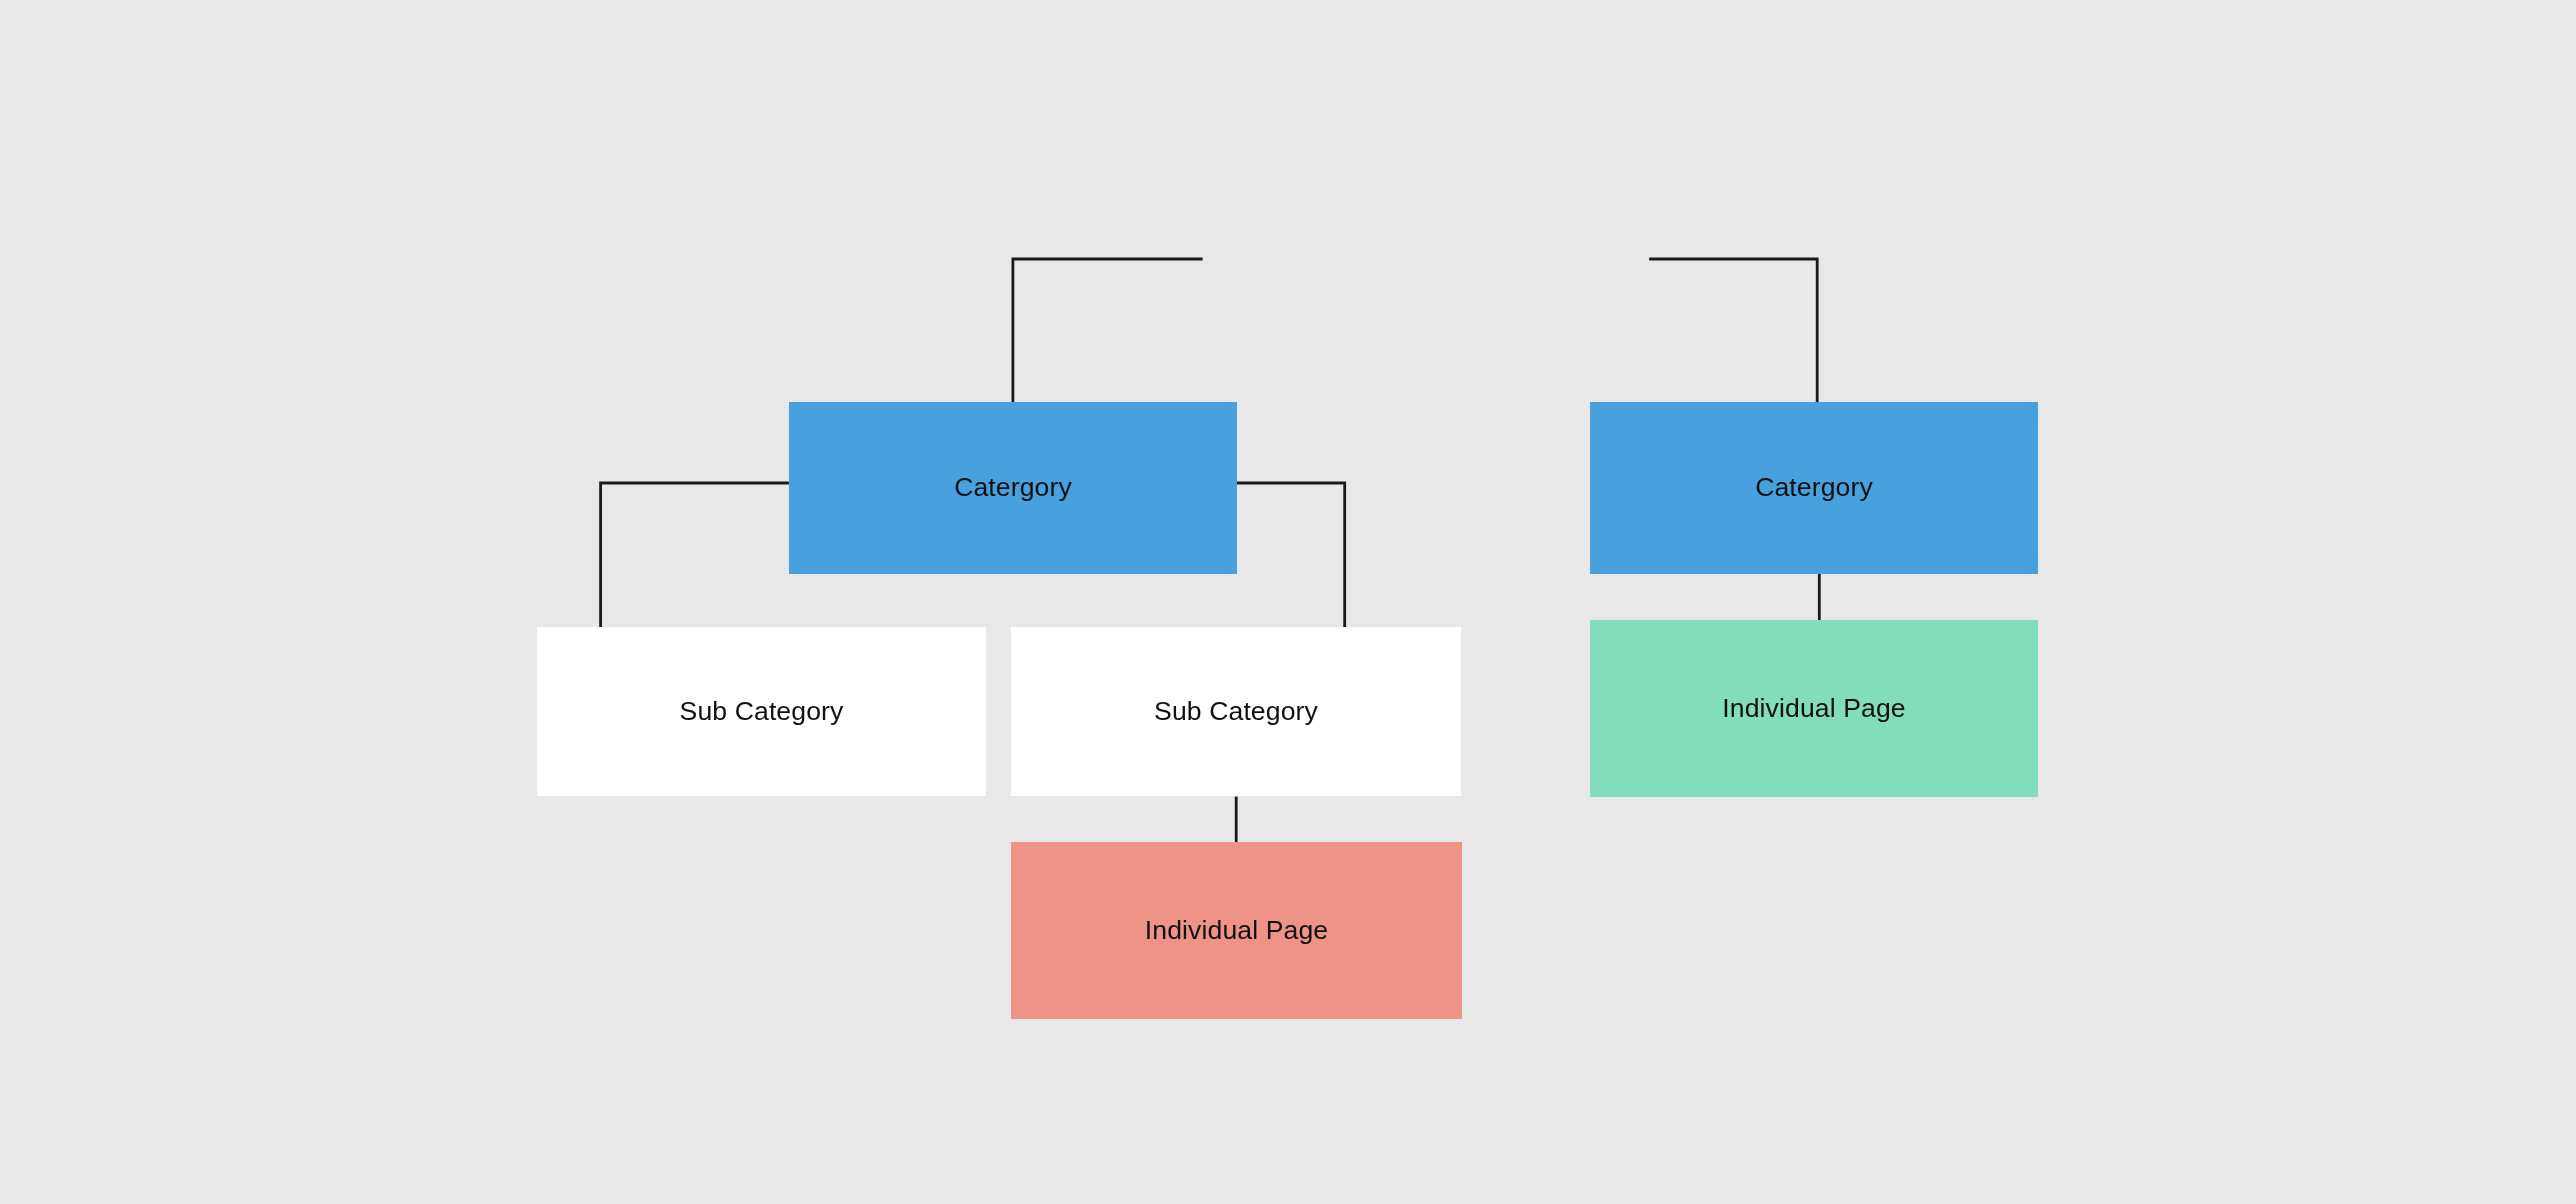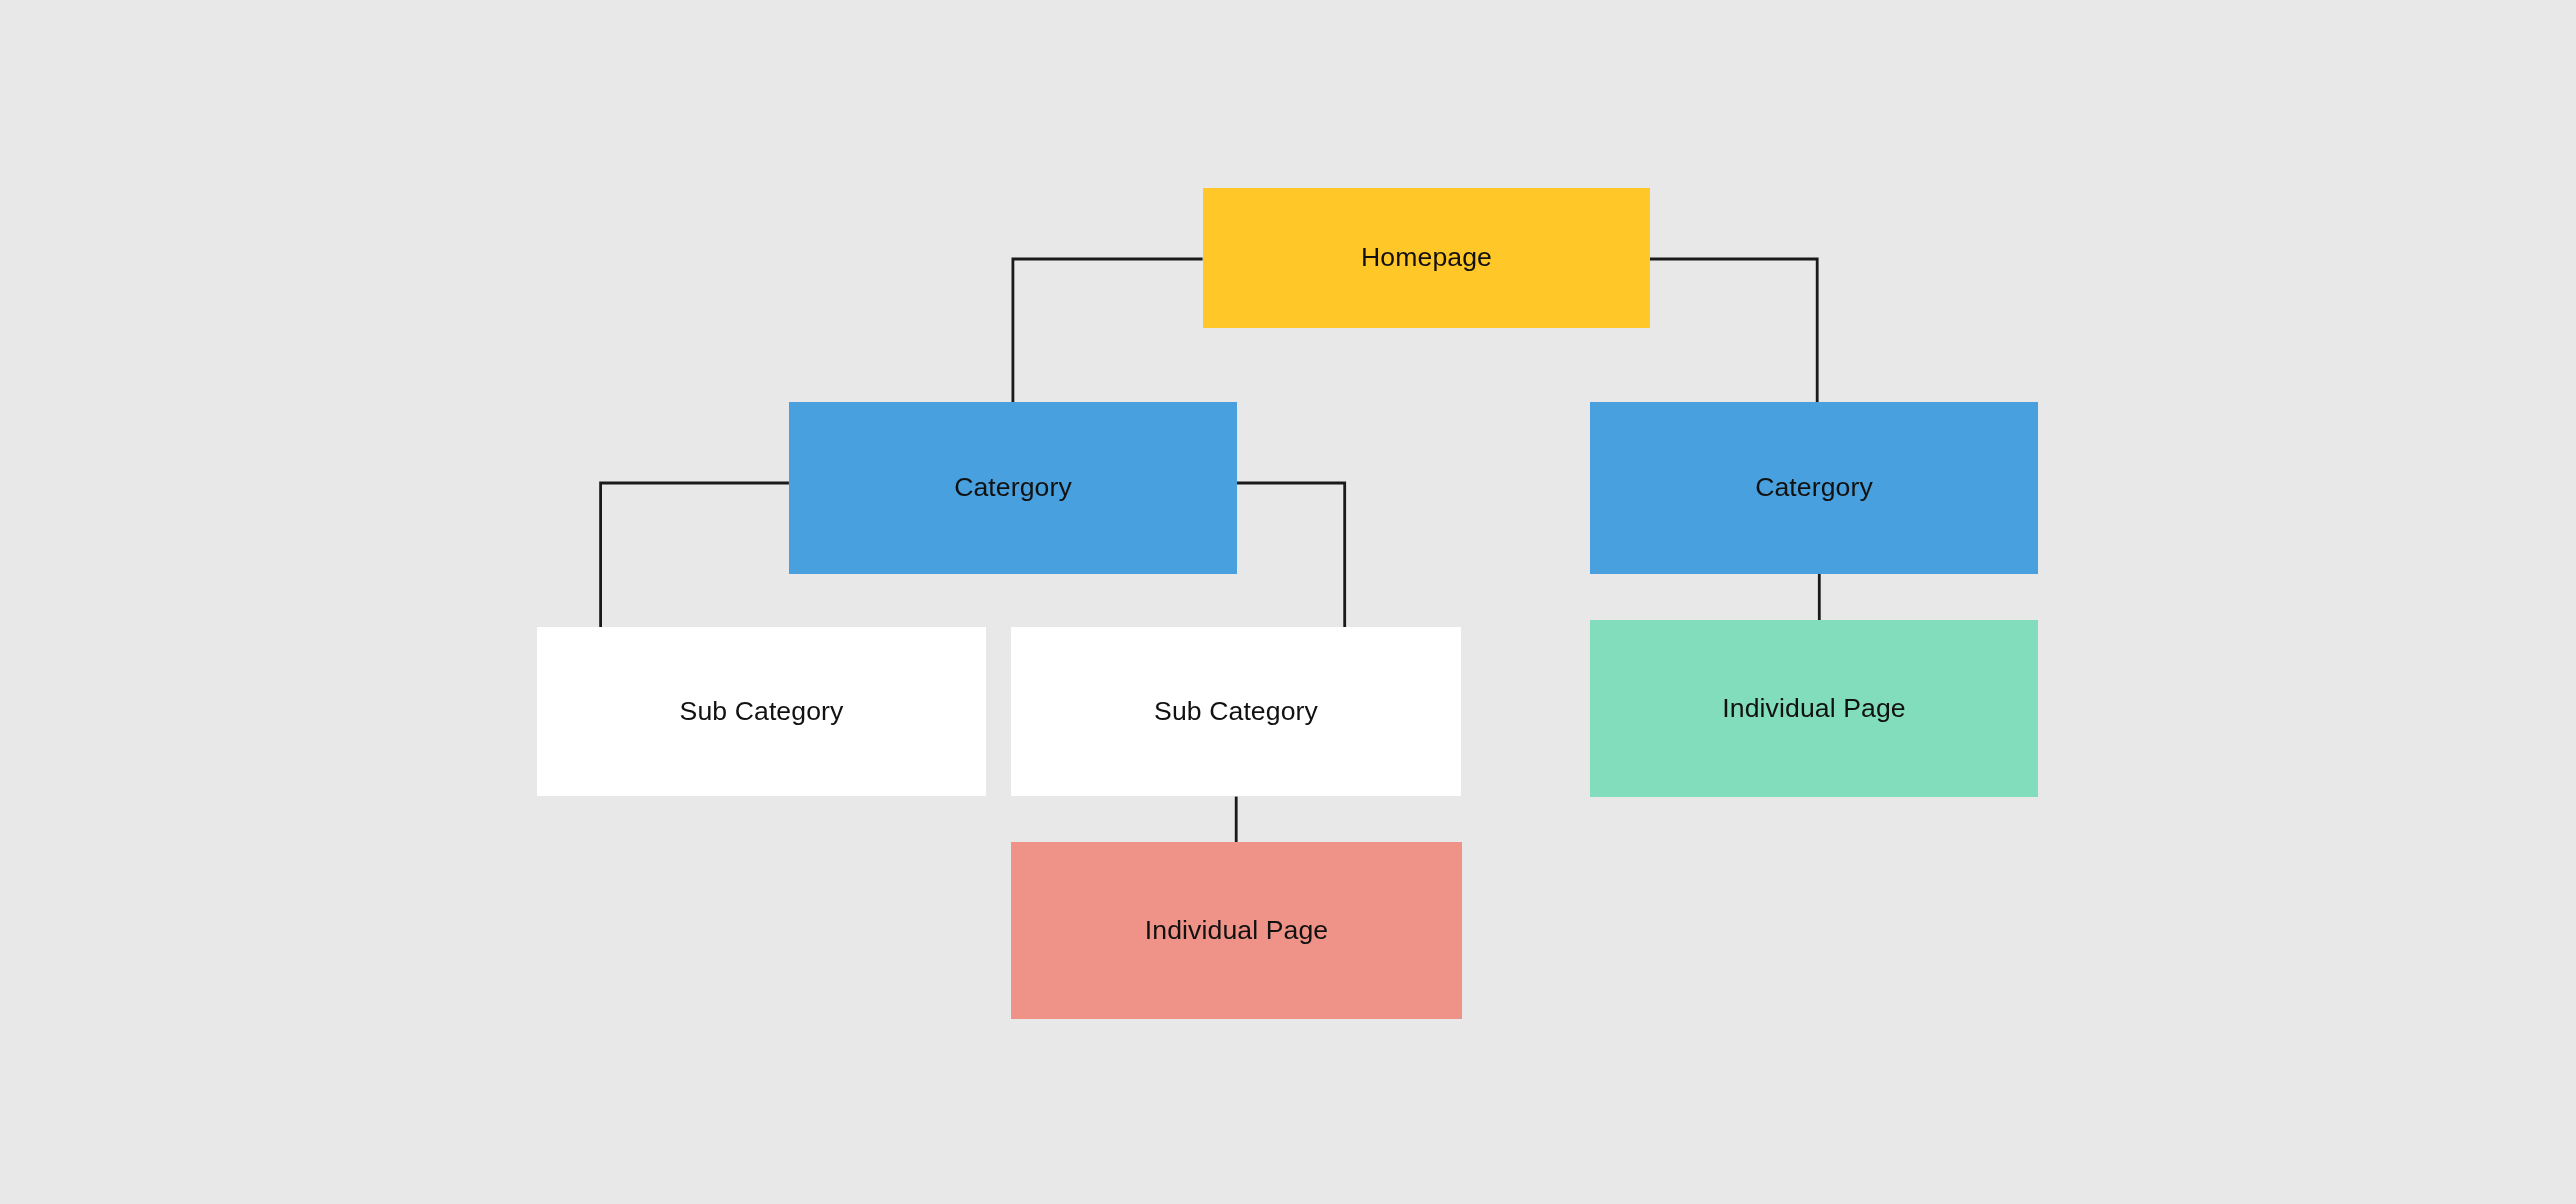--- a/index.html
+++ b/index.html
@@ -64,23 +64,20 @@
 
     <path d="M 1127 690 L 858 690 L 858 898" fill="none" stroke="#1a1a1a" stroke-width="4"></path>
 
     <path d="M 1767 690 L 1921 690 L 1921 898" fill="none" stroke="#1a1a1a" stroke-width="4"></path>
 
     <path d="M 2599 819 L 2599 887" fill="none" stroke="#1a1a1a" stroke-width="4"></path>
 
     <path d="M 1766 1138 L 1766 1205" fill="none" stroke="#1a1a1a" stroke-width="4"></path>
   </svg>
 
-  <div class="node n-homepage">
-    <span class="node-label">Homepage</span>
-  </div>
 
   <div class="node n-cat-left">
     <span class="node-label">Catergory</span>
   </div>
 
   <div class="node n-cat-right">
     <span class="node-label">Catergory</span>
   </div>
 
   <div class="node n-sub-left">

